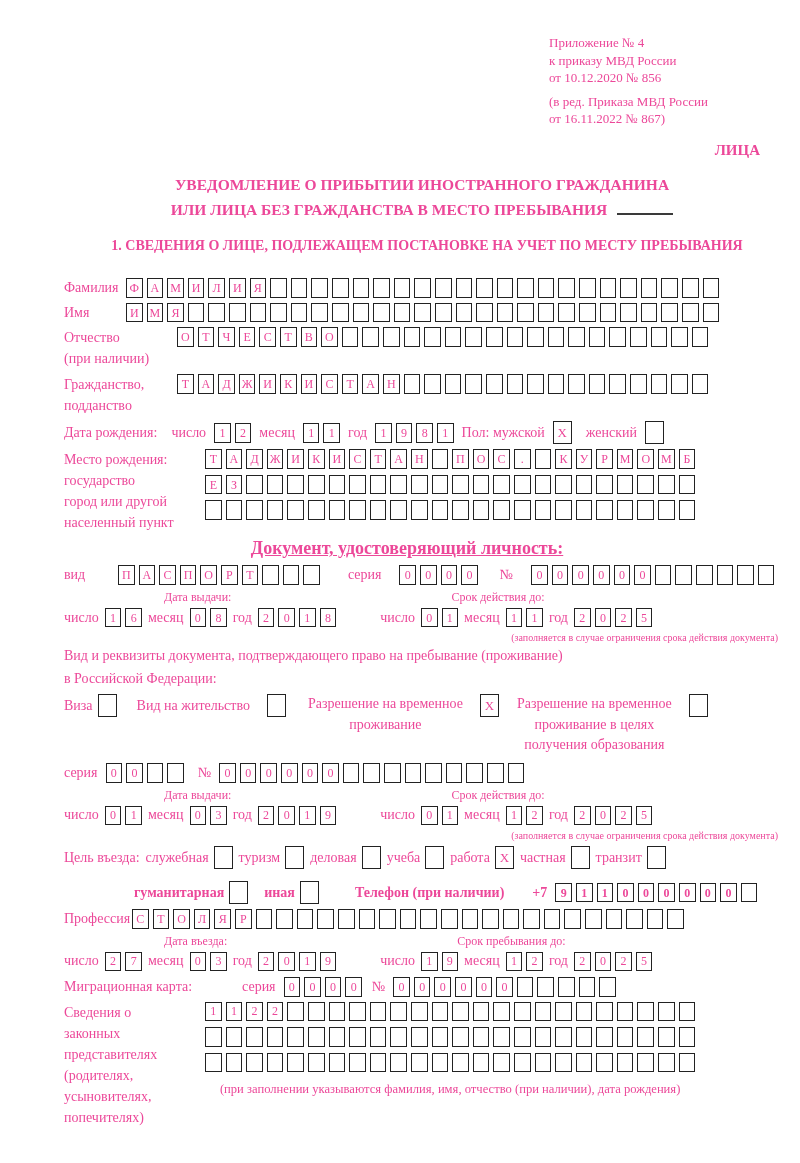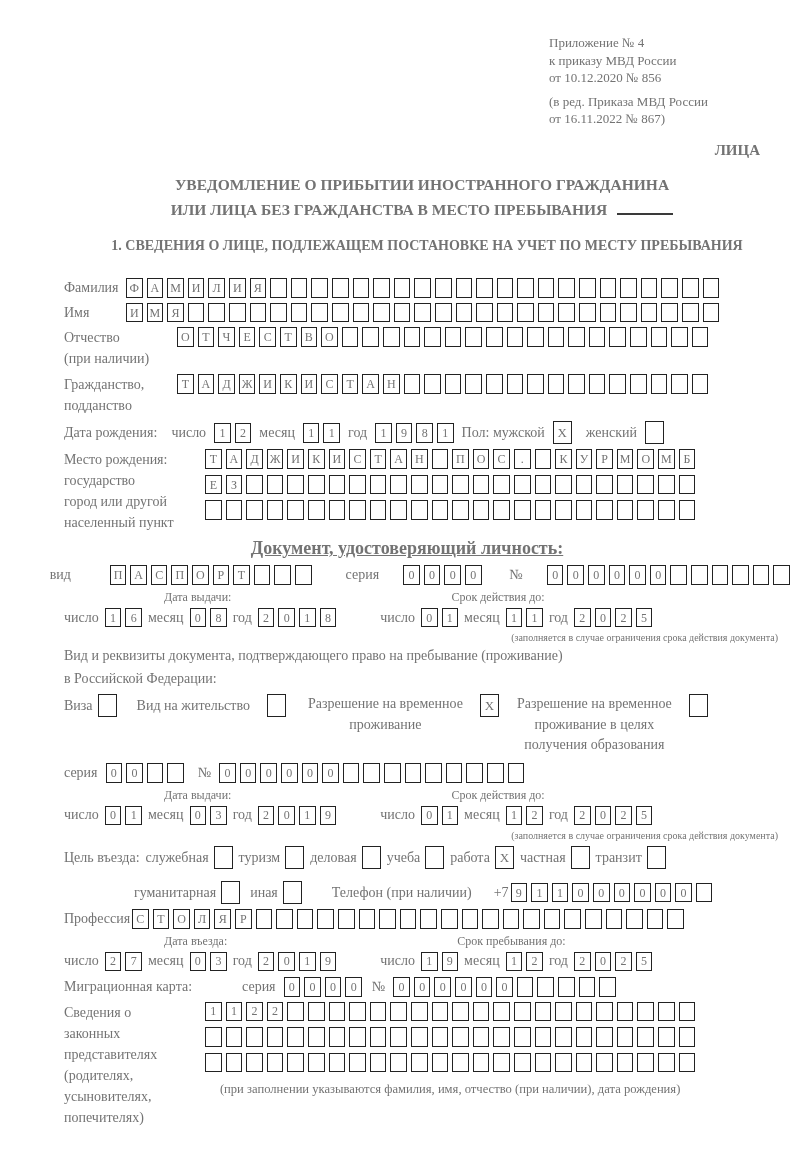--- a/index.html
+++ b/index.html
@@ -1,18 +1,18 @@
 <!DOCTYPE html>
 <html><head>
 <meta charset="utf-8">
 <style>
   html,body{margin:0;padding:0;background:#ffffff;}
   .page{
     width:800px;height:1163px;box-sizing:border-box;overflow:hidden;
-    background:#ffffff;color:#737373;
+    background:#ffffff;color:#ec4899;
     font-family:"Liberation Serif","DejaVu Serif",serif;
     padding:34px 10px 10px 64px;position:relative;
   }
   .appendix{width:205px;margin-left:auto;margin-right:36px;font-size:13px;line-height:1.35;}
   .appendix .sub{margin-top:6px;}
   .forma{text-align:right;margin:14px 30px 0 0;font-weight:bold;font-size:15px;}
   .title{text-align:center;font-weight:bold;font-size:15.5px;line-height:1.6;margin:14px 10px 0 0;}
   .uline{display:inline-block;width:56px;border-bottom:2px solid #3a3a3a;margin-left:10px;}
   .sec{text-align:center;font-weight:bold;font-size:14px;margin:16px 0 24px 0;}
   .row{display:flex;align-items:center;margin-bottom:5px;font-size:14px;}
@@ -316,21 +316,21 @@
           <span></span>
           <span></span>
           <span></span>
           <span></span>
         </span>
     </span>
   </div>
 
   <div class="center-bold">Документ, удостоверяющий личность:</div>
 
-  <div class="row" style="gap:24px;justify-content:flex-end;">
+  <div class="row" style="gap:18px;">
     <span class="lbl" style="width:36px;">вид</span>
     <span class="cells">
         <span>П</span>
         <span>А</span>
         <span>С</span>
         <span>П</span>
         <span>О</span>
         <span>Р</span>
         <span>Т</span>
         <span></span>
@@ -565,21 +565,21 @@
         </span>
     </span>
     <span class="pair">
       <span>транзит</span>
       <span class="cells cells--check">
           <span></span>
         </span>
     </span>
   </div>
 
-  <div class="row" style="gap:2px;margin-top:12px;">
+  <div class="row" style="gap:8px;margin-top:12px;font-weight:bold;">
     <span class="pair" style="margin-left:70px;">
       <span>гуманитарная</span>
       <span class="cells cells--check">
           <span></span>
         </span>
     </span>
     <span class="pair" style="margin-left:8px;">
       <span>иная</span>
       <span class="cells cells--check">
           <span></span>

